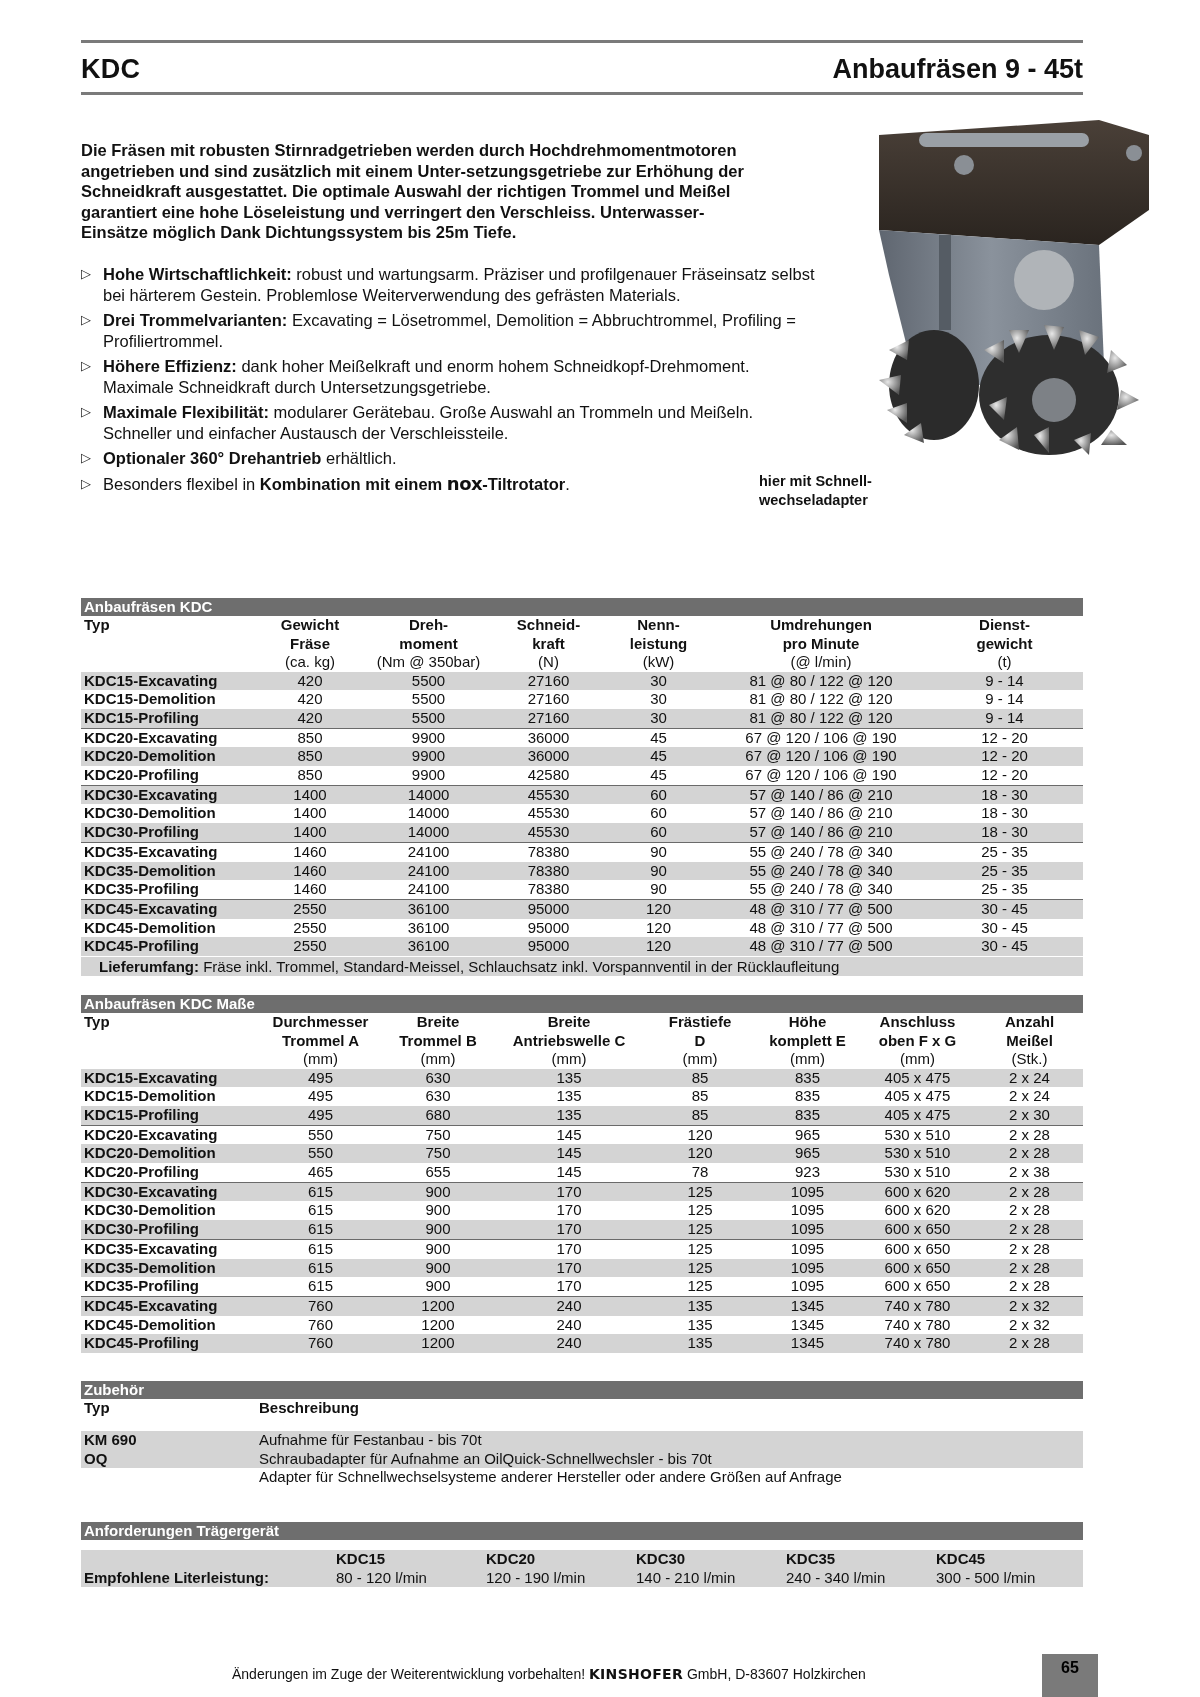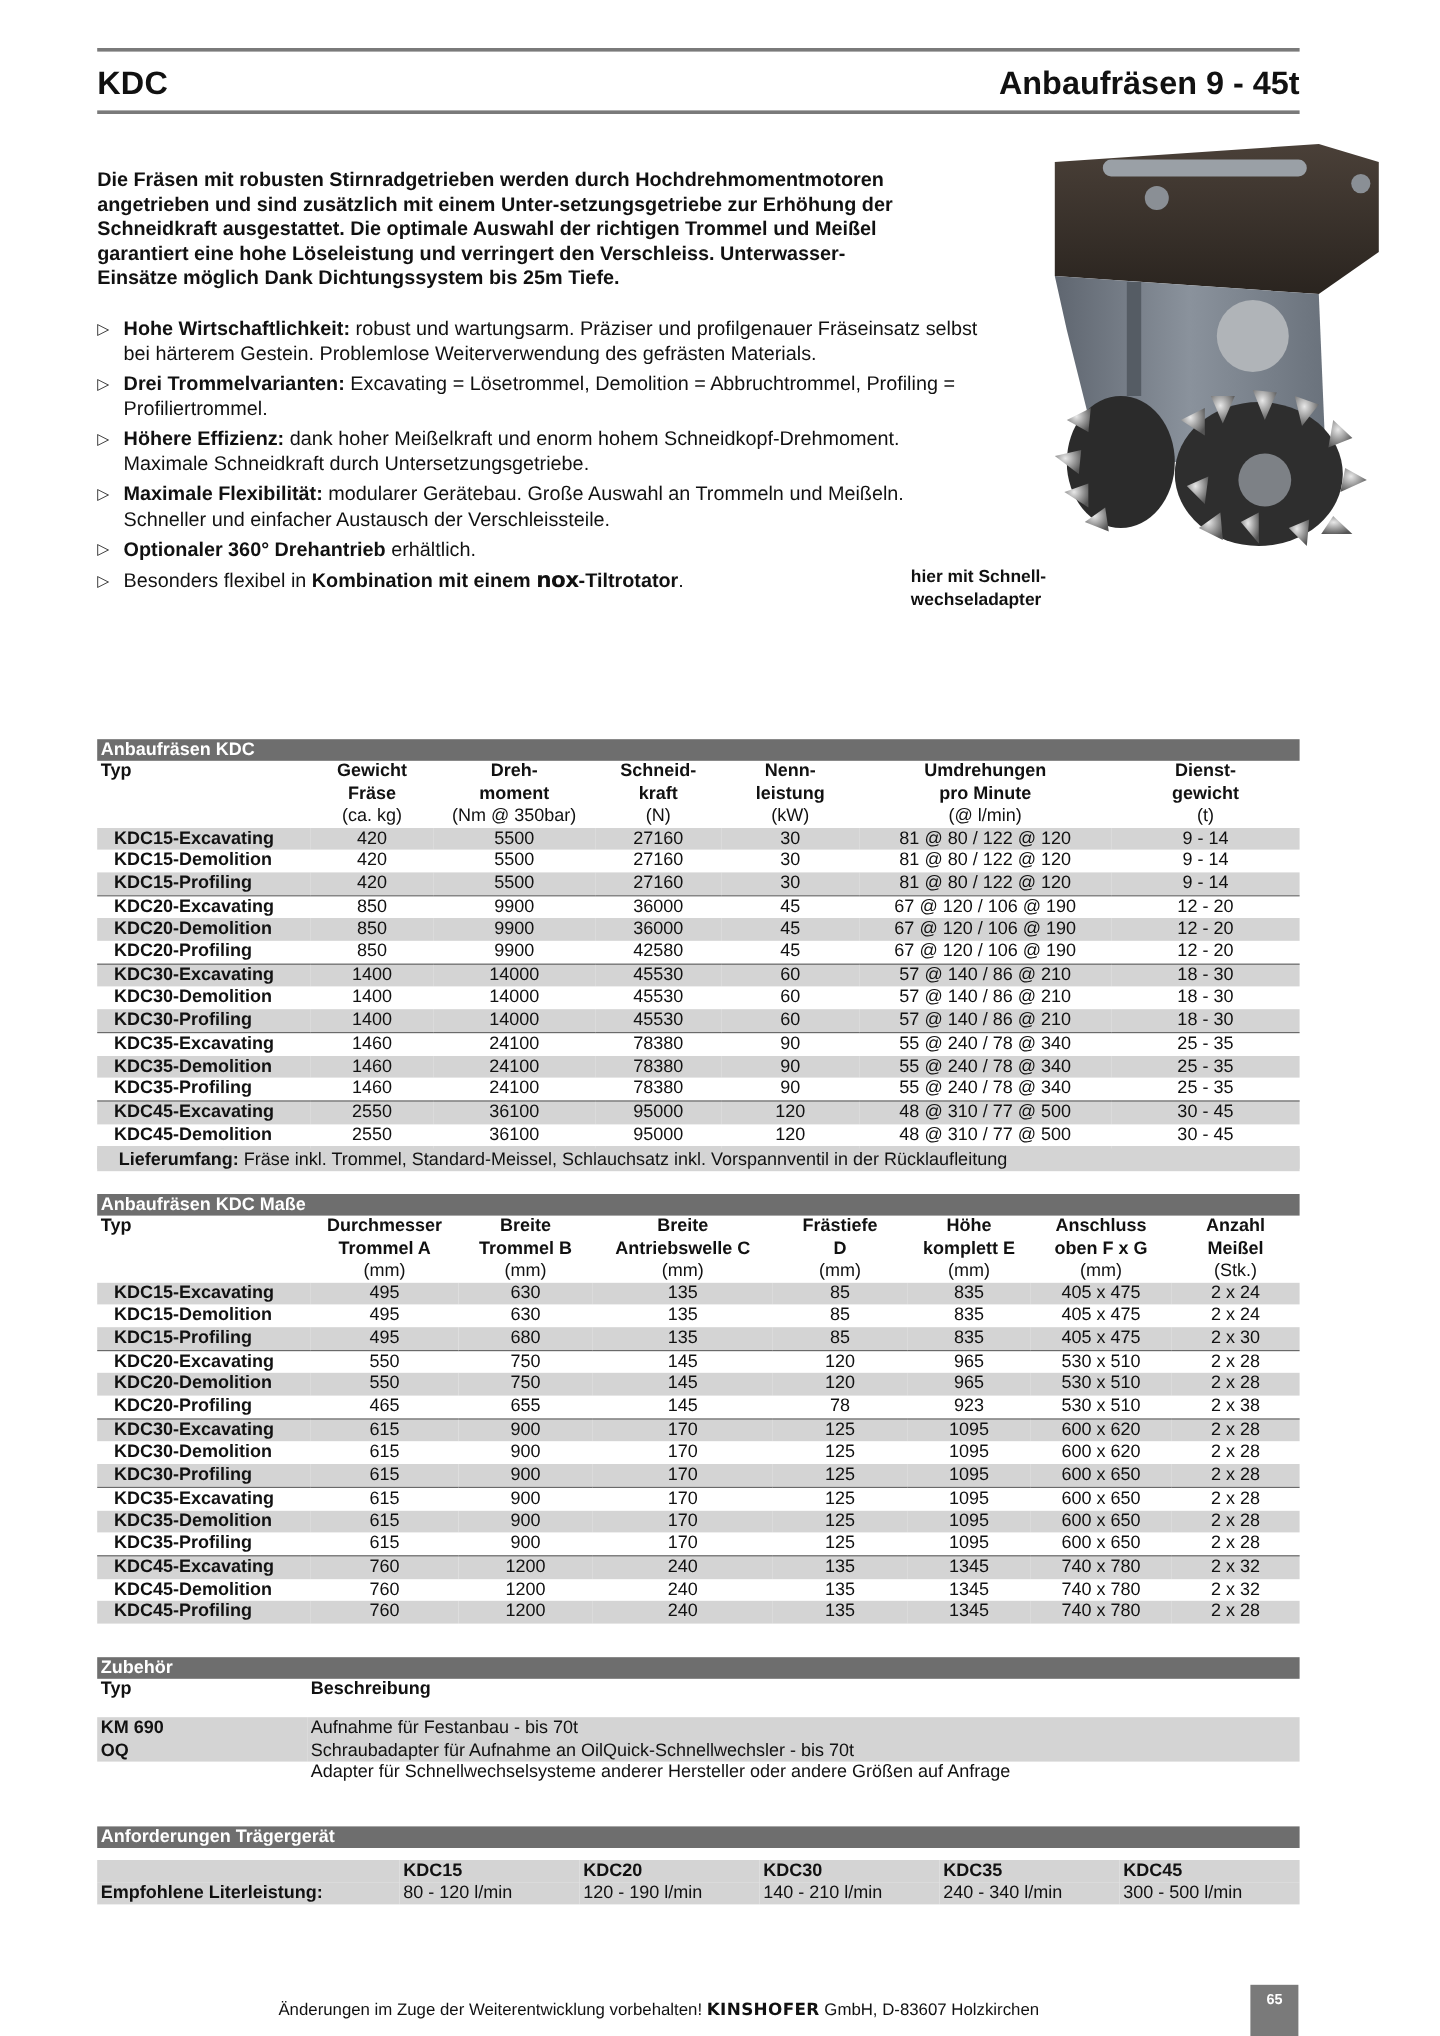--- a/index.html
+++ b/index.html
@@ -24,41 +24,41 @@
     .caption { position: absolute; left: 678px; top: 472px; font-size: 14.5px; font-weight: bold; line-height: 19px; }
 
     .section { position: absolute; left: 0; width: 1002px; }
     .sec-head { background: #6e6e6e; color: #fff; font-weight: bold; font-size: 15px; height: 18px; line-height: 18px; padding-left: 3px; }
 
     table.grid { width: 1002px; border-collapse: collapse; font-size: 15px; }
     table.grid th { font-weight: bold; text-align: center; vertical-align: top; padding: 0; line-height: 18.5px; }
     table.grid th.typ { text-align: left; padding-left: 3px; }
     table.grid th .unit { font-weight: normal; display: block; }
     table.grid td { text-align: center; height: 18.7px; line-height: 18.7px; padding: 0; white-space: nowrap; }
-    table.grid td.typ { text-align: left; font-weight: bold; padding-left: 14px; }
+    table.grid td.typ { text-align: left; font-weight: bold; padding-left: 3px; }
     table.grid tr.alt td { background: #d4d4d4; }
     table.grid tr.grp td { border-top: 1.5px solid #6a6a6a; }
 
     .lieferumfang { position: absolute; left: 0; top: 957px; width: 1002px; height: 19px; line-height: 19px; background: #d4d4d4; font-size: 15px; padding-left: 18px; }
 
     .acc-table { width: 1002px; border-collapse: collapse; font-size: 15px; }
     .acc-table td { height: 18.5px; line-height: 18.5px; padding: 0 0 0 3px; }
     .acc-table td.typ { font-weight: bold; width: 175px; }
     .acc-table tr.alt td { background: #d4d4d4; }
     .acc-table tr.head td { font-weight: bold; height: 22px; vertical-align: top; }
 
     .req-table { width: 1002px; border-collapse: collapse; font-size: 15px; }
     .req-table td { height: 18.5px; line-height: 18.5px; padding: 0 0 0 3px; }
     .req-table td.lbl { font-weight: bold; width: 250px; }
     .req-table tr.alt td { background: #d4d4d4; }
     .req-table tr.bold td { font-weight: bold; }
 
     .footer { position: absolute; left: 232px; top: 1666px; font-size: 14px; }
     .footer .brand { font-weight: 900; font-family: "DejaVu Sans", sans-serif; letter-spacing: 0.3px; font-size: 14px; }
-    .pagenum { position: absolute; left: 1042px; top: 1654px; width: 40px; height: 43px; background: #7a7a7a; color: #ffffff; font-weight: bold; font-size: 12px; text-align: center; padding-top: 5px; }
+    .pagenum { position: absolute; left: 1042px; top: 1654px; width: 56px; height: 43px; background: #7a7a7a; color: #000000; font-weight: bold; font-size: 16px; text-align: center; padding-top: 5px; }
   </style>
 </head>
 <body>
 
 <div class="page">
   <div class="rule" style="top:40px"></div>
   <div class="title-left">KDC</div>
   <div class="title-right">Anbaufräsen 9 - 45t</div>
   <div class="rule" style="top:92px"></div>
 
@@ -136,21 +136,21 @@
       <polygon points="150,325 168,312 170,335"></polygon>
       <polygon points="185,320 200,312 200,338"></polygon>
       <polygon points="225,325 242,318 240,340"></polygon>
     </g>
   </svg>
   <div class="caption">
     <div>hier mit Schnell-</div>
     <div>wechseladapter</div>
   </div>
 
-  <div class="section" style="top:616px">
+  <div class="section" style="top:598px">
     <div class="sec-head">Anbaufräsen KDC</div>
     <table class="grid">
       <colgroup>
           <col style="width:178px">
           <col style="width:102px">
           <col style="width:135px">
           <col style="width:105px">
           <col style="width:115px">
           <col style="width:210px">
           <col style="width:157px">

